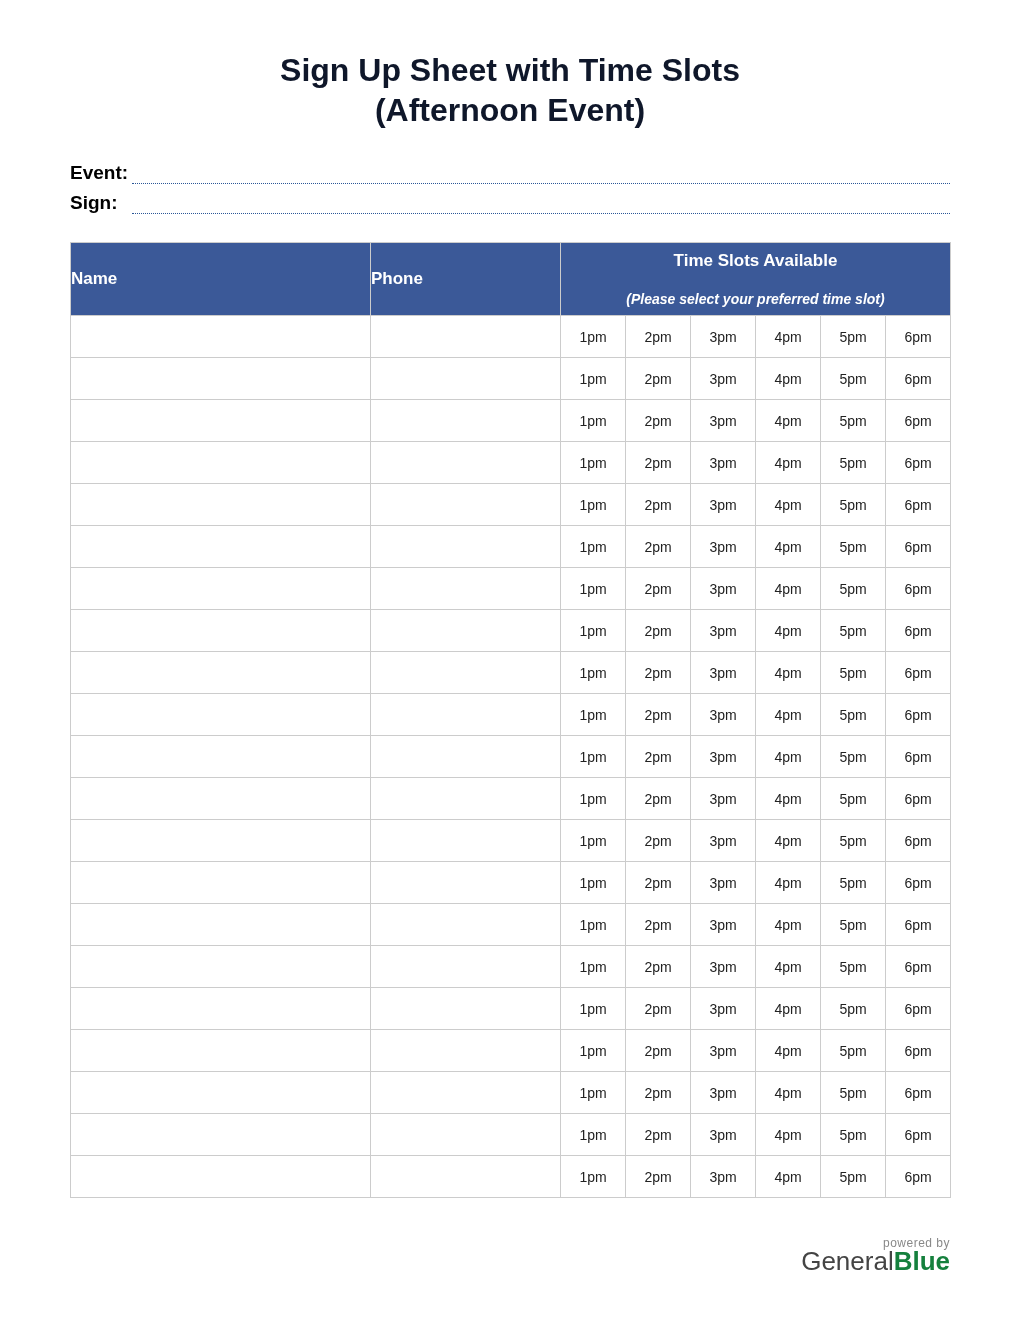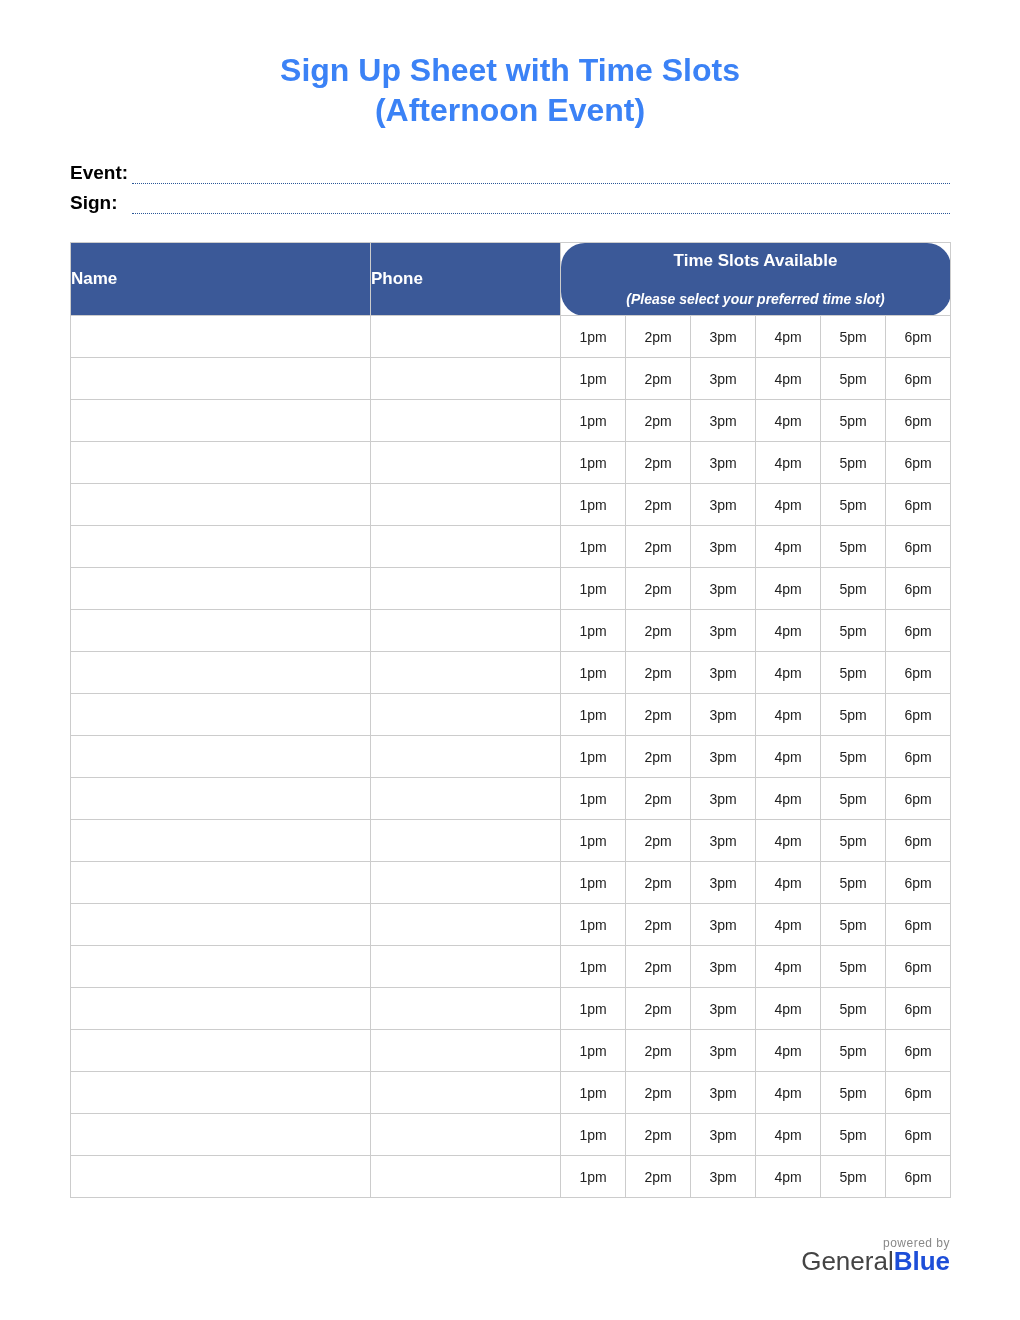--- a/index.html
+++ b/index.html
@@ -16,21 +16,21 @@
     padding: 50px 70px 40px 70px;
     position: relative;
   }
   .title-block {
     text-align: center;
     margin-bottom: 28px;
   }
   .title-line {
     font-size: 32px;
     font-weight: 700;
-    color: #3b82f6;
+    color: #0f172a;
     line-height: 1.25;
   }
   .fields {
     margin-bottom: 24px;
   }
   .field-row {
     display: flex;
     align-items: flex-end;
     padding: 4px 0;
   }
@@ -60,21 +60,20 @@
     font-weight: 700;
     font-size: 17px;
     text-align: left;
     padding: 10px 0;
     border-color: #3b5998;
     vertical-align: middle;
   }
   thead th.slots-head {
     text-align: center;
     padding: 8px 18px;
-    border-radius: 24px;
   }
   .slots-sub {
     display: block;
     font-weight: 700;
     font-style: italic;
     font-size: 14px;
     margin-top: 20px;
   }
   col.name { width: 300px; }
   col.phone { width: 190px; }
@@ -102,21 +101,21 @@
     color: #888;
     letter-spacing: 0.5px;
   }
   .brand {
     font-size: 26px;
     font-weight: 400;
     line-height: 1;
     margin-top: -2px;
   }
   .brand .g { color: #444; font-weight: 400; }
-  .brand .b { color: #1d4ed8; font-weight: 600; }
+  .brand .b { color: #15803d; font-weight: 600; }
 </style>
 </head>
 <body>
 
 <div class="page">
 
   <div class="title-block">
     <div class="title-line">Sign Up Sheet with Time Slots</div>
     <div class="title-line">(Afternoon Event)</div>
   </div>

